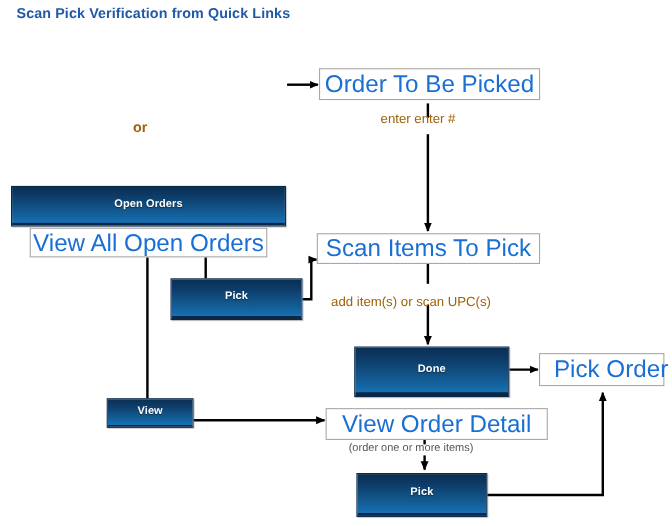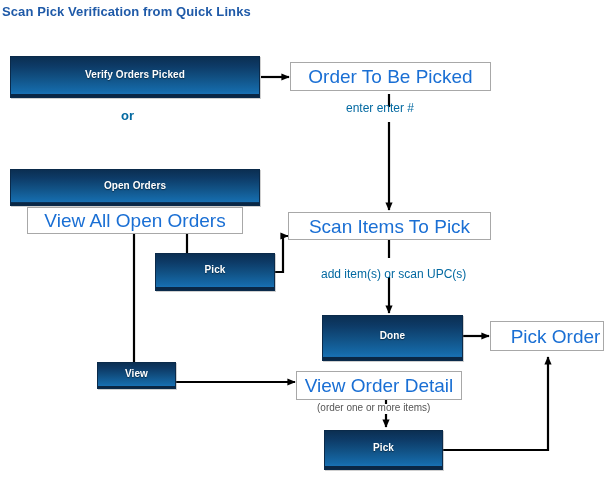--- a/index.html
+++ b/index.html
@@ -16,21 +16,21 @@
     -webkit-font-smoothing: antialiased;
   }
   #canvas {
     position: relative;
     width: 611px;
     height: 478px;
   }
   
   .page-title {
     position: absolute;
-    left: 2px;
+    left: 15px;
     top: 4px;
     font-size: 13px;
     font-weight: bold;
     color: #1f5aa8;
     letter-spacing: 0.1px;
     white-space: nowrap;
   }
   
   .btn {
     position: absolute;
@@ -56,34 +56,34 @@
     letter-spacing: 0.1px;
     padding-bottom: 5px;
   }
   
   .linkbox {
     position: absolute;
     box-sizing: border-box;
     background: #ffffff;
     border: 1px solid #a8a8a8;
     color: #1a6fd4;
-    font-size: 19px;
+    font-size: 22px;
     font-weight: normal;
     display: flex;
     align-items: center;
     justify-content: center;
     white-space: nowrap;
     line-height: 1;
     padding: 0 3px;
   }
   
   .lbl {
     position: absolute;
     font-size: 12px;
-    color: #0369a1;
+    color: #a16207;
     white-space: nowrap;
     font-weight: normal;
   }
   .lbl.bold {
     font-weight: bold;
     font-size: 13px;
   }
   .lbl.small {
     font-size: 10px;
     color: #555555;
@@ -133,43 +133,42 @@
 
       <line x1="176" y1="382" x2="295" y2="382" marker-end="url(#arr)"></line>
 
       <line x1="386" y1="399" x2="386" y2="404"></line>
       <line x1="386" y1="414" x2="386" y2="427" marker-end="url(#arr)"></line>
 
       <path d="M443,450 L548,450 L548,357" marker-end="url(#arr)"></path>
     </g>
   </svg>
 
-  <div class="btn" style="left:10px; top:56px; width:250px; height:42px;">Verify Orders Picked</div>
 
   <div class="btn" style="left:10px; top:137px; width:250px; height:37px;margin-top:32px;">Open Orders</div>
 
   <div class="btn" style="left:155px; top:253px; width:120px; height:38px;">Pick</div>
 
   <div class="btn" style="left:322px; top:315px; width:141px; height:46px;">Done</div>
 
   <div class="btn" style="left:97px; top:362px; width:79px; height:27px;">View</div>
 
   <div class="btn" style="left:324px; top:430px; width:119px; height:40px;">Pick</div>
 
   <div class="linkbox" style="left:290px; top:62px; width:201px; height:29px;">Order To Be Picked</div>
 
   <div class="linkbox" style="left:27px; top:207px; width:216px; height:27px;">View All Open Orders</div>
 
   <div class="linkbox" style="left:288px; top:212px; width:203px; height:28px;">Scan Items To Pick</div>
 
   <div class="linkbox" style="left:490px; top:321px; width:114px; height:30px;padding-left:20px;">Pick Order</div>
 
-  <div class="linkbox" style="left:296px; top:371px; width:166px; height:29px;">View Order Detail</div>
+  <div class="linkbox" style="left:296px; top:371px; width:202px; height:29px;">View Order Detail</div>
 
   <div class="lbl bold" style="left:121px; top:108px;">or</div>
 
   <div class="lbl" style="left:346px; top:101px;">enter enter #</div>
 
-  <div class="lbl" style="left:301px; top:267px;margin-left:20px;">add item(s) or scan UPC(s)</div>
+  <div class="lbl" style="left:301px; top:267px;">add item(s) or scan UPC(s)</div>
 
   <div class="lbl small" style="left:317px; top:402px;">(order one or more items)</div>
 
 </div>
 
 </body></html>

